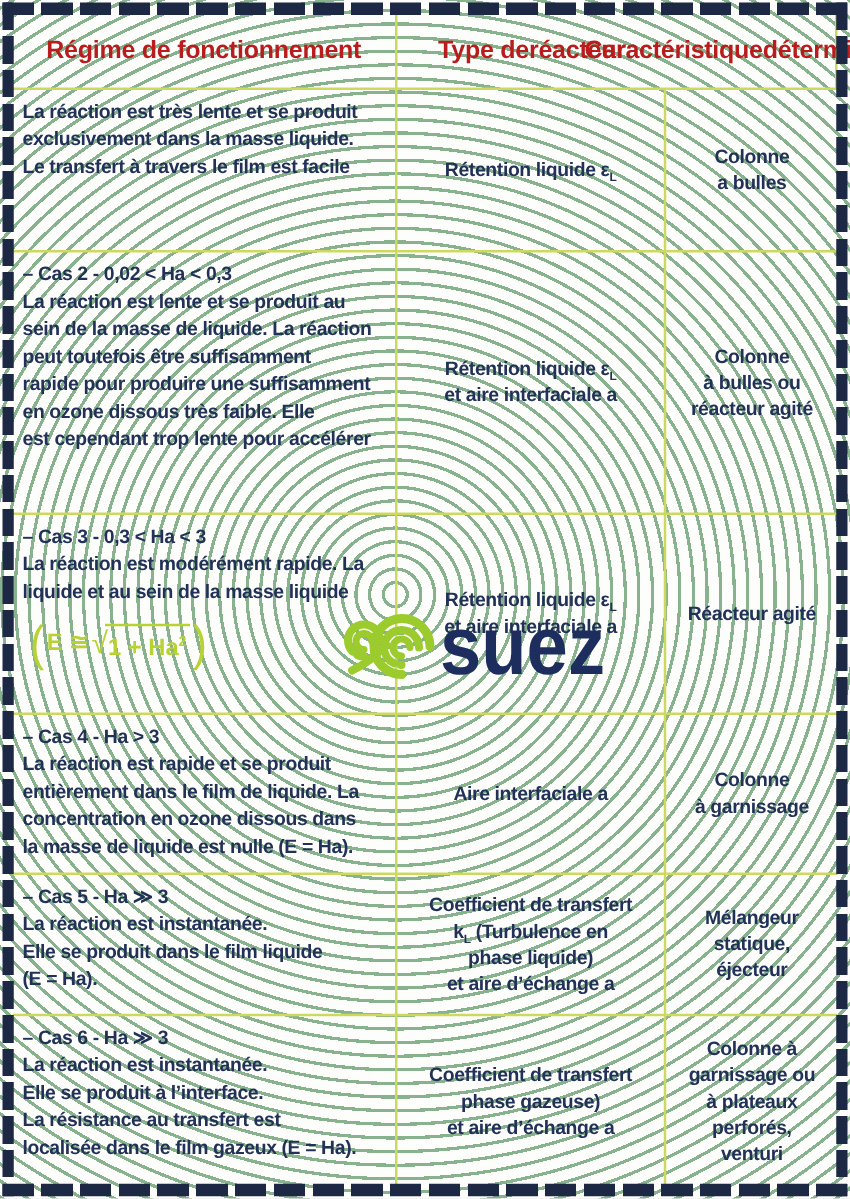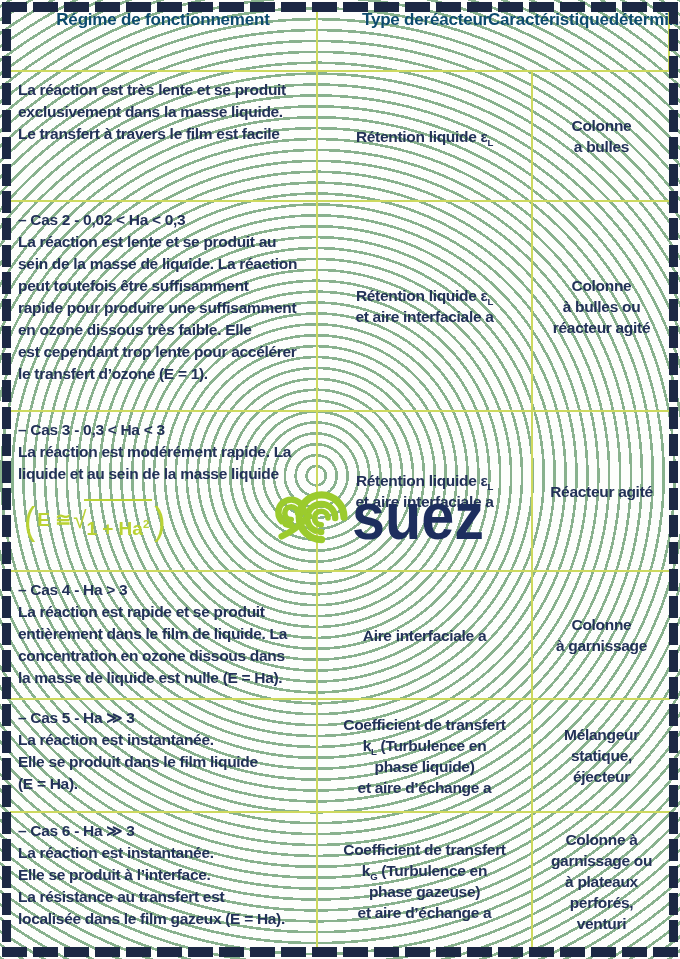--- a/index.html
+++ b/index.html
@@ -35,42 +35,42 @@
     display:grid;
     grid-template-columns:308px 215px 137px;
     grid-template-rows:62px 130px 210px 160px 128px 113px 136px;
     z-index:2;
   }
   .cell{box-sizing:border-box;position:relative;}
   .vline{border-right:2px solid #cdd95e;}
   .hline{border-bottom:2px solid #cdd95e;}
 
   .hdr{
-    display:flex;align-items:flex-start;justify-content:center;text-align:center;
-    color:#0c4a6e;font-weight:bold;font-size:17px;line-height:20px;letter-spacing:-0.2px;
+    display:flex;align-items:center;justify-content:center;text-align:center;
+    color:#b91c1c;font-weight:bold;font-size:20px;line-height:20px;letter-spacing:-0.2px;
   }
   .regime{
     padding:7px 6px 0 8px;
     font-weight:bold;font-size:15.5px;line-height:22px;letter-spacing:-0.3px;
   }
   .center-cell{
     display:flex;flex-direction:column;align-items:center;justify-content:center;
     text-align:center;font-weight:bold;font-size:15.5px;line-height:21px;letter-spacing:-0.3px;
     padding:2px 4px;
   }
   sub{font-size:0.62em;line-height:0;}
   
   .formula{
     margin-top:14px;margin-left:4px;
     color:#b9d233;font-weight:bold;font-size:19px;letter-spacing:0;
     display:flex;align-items:center;
   }
   .formula .paren{font-size:34px;font-weight:400;transform:scaleY(1.15);padding:0 2px;}
   .formula .rad{font-size:24px;font-weight:400;margin:0 -2px 0 2px;}
-  .formula .radicand{border-top:2.5px solid #b9d233;padding:12px 3px 0 2px;}
+  .formula .radicand{border-top:2.5px solid #b9d233;padding:2px 3px 0 2px;}
   .formula sup{font-size:0.6em;}
 
   
   .logo{
     position:absolute;left:272px;top:438px;z-index:5;
     display:flex;align-items:center;margin-top:42px;
   }
   .logo .swirl{width:80px;height:76px;}
   .logo .word{margin-left:-2px;margin-top:6px;}
 </style>
@@ -111,21 +111,20 @@
 
     <div class="cell regime vline hline">
       <div>– Cas 2 - 0,02 &lt; Ha &lt; 0,3</div>
       <div>
           <div>La réaction est lente et se produit au</div>
           <div>sein de la masse de liquide. La réaction</div>
           <div>peut toutefois être suffisamment</div>
           <div>rapide pour produire une suffisamment</div>
           <div>en ozone dissous très faible. Elle</div>
           <div>est cependant trop lente pour accélérer</div>
-          <div>le transfert d’ozone (E = 1).</div>
         </div>
     </div>
     <div class="cell center-cell vline hline">
         <div>Rétention liquide ε<sub>L</sub></div>
         <div>et aire interfaciale a</div>
       </div>
     <div class="cell center-cell hline">
         <div>Colonne</div>
         <div>à bulles ou</div>
         <div>réacteur agité</div>
@@ -194,21 +193,20 @@
       <div>– Cas 6 - Ha ≫ 3</div>
       <div>
           <div>La réaction est instantanée.</div>
           <div>Elle se produit à l’interface.</div>
           <div>La résistance au transfert est</div>
           <div>localisée dans le film gazeux (E = Ha).</div>
         </div>
     </div>
     <div class="cell center-cell vline">
         <div>Coefficient de transfert</div>
-        <div>k<sub>G</sub> (Turbulence en</div>
         <div>phase gazeuse)</div>
         <div>et aire d’échange a</div>
       </div>
     <div class="cell center-cell">
         <div>Colonne à</div>
         <div>garnissage ou</div>
         <div>à plateaux</div>
         <div>perforés,</div>
         <div>venturi</div>
       </div>

